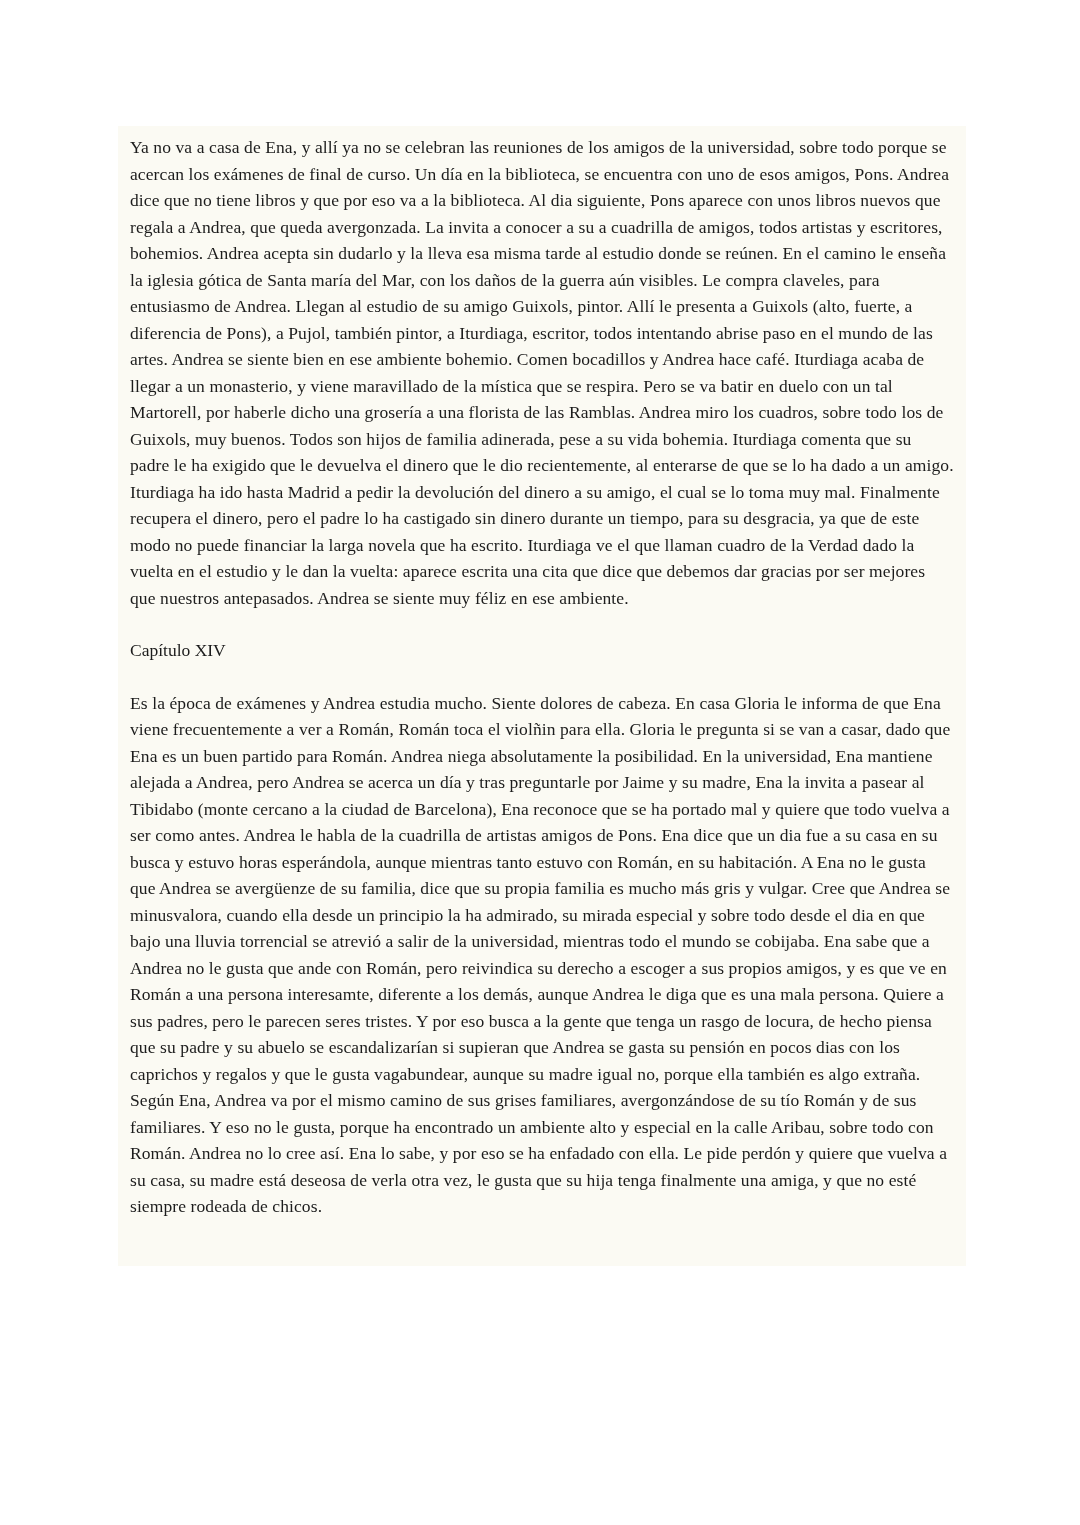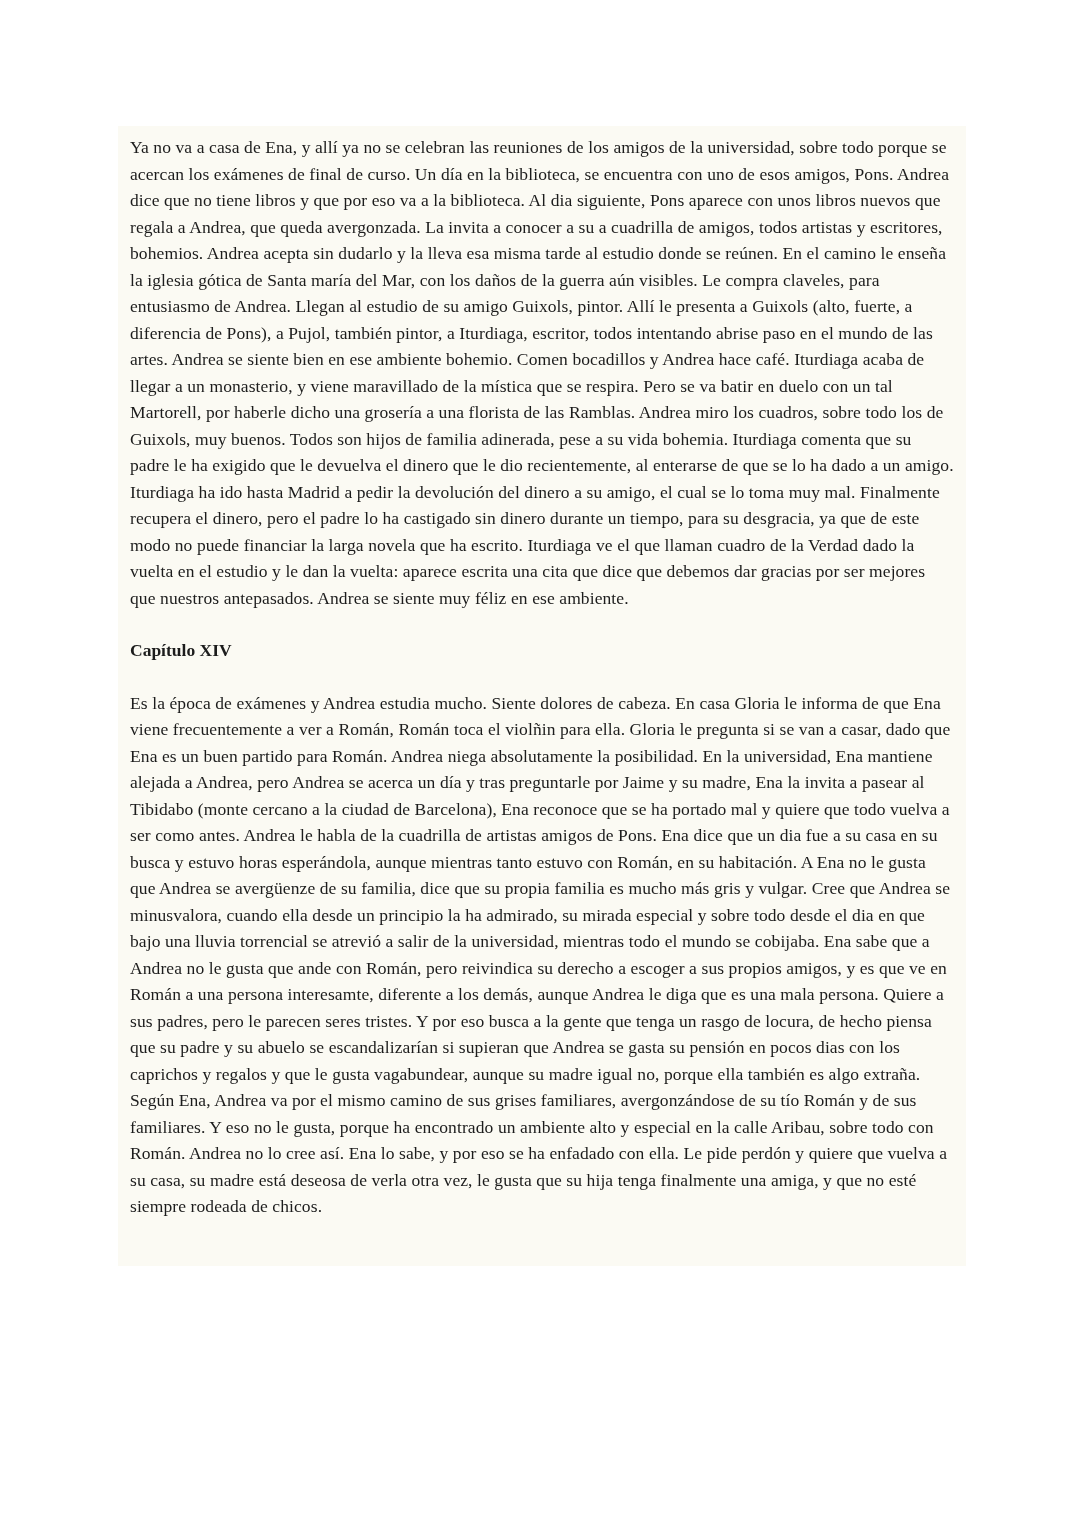--- a/index.html
+++ b/index.html
@@ -35,21 +35,21 @@
   .text-block p {
     margin: 0 0 26px 0;
     font-size: 17.5px;
     line-height: 26.5px;
     letter-spacing: 0.1px;
   }
   .text-block h3 {
     margin: 0 0 26px 0;
     font-size: 17.5px;
     line-height: 26.5px;
-    font-weight: bold;
+    font-weight: normal;
   }
   .text-block h3:last-child {
     margin-bottom: 0;
   }
 </style>
 </head>
 <body>
 
 <div class="page">
   <div class="text-block">

